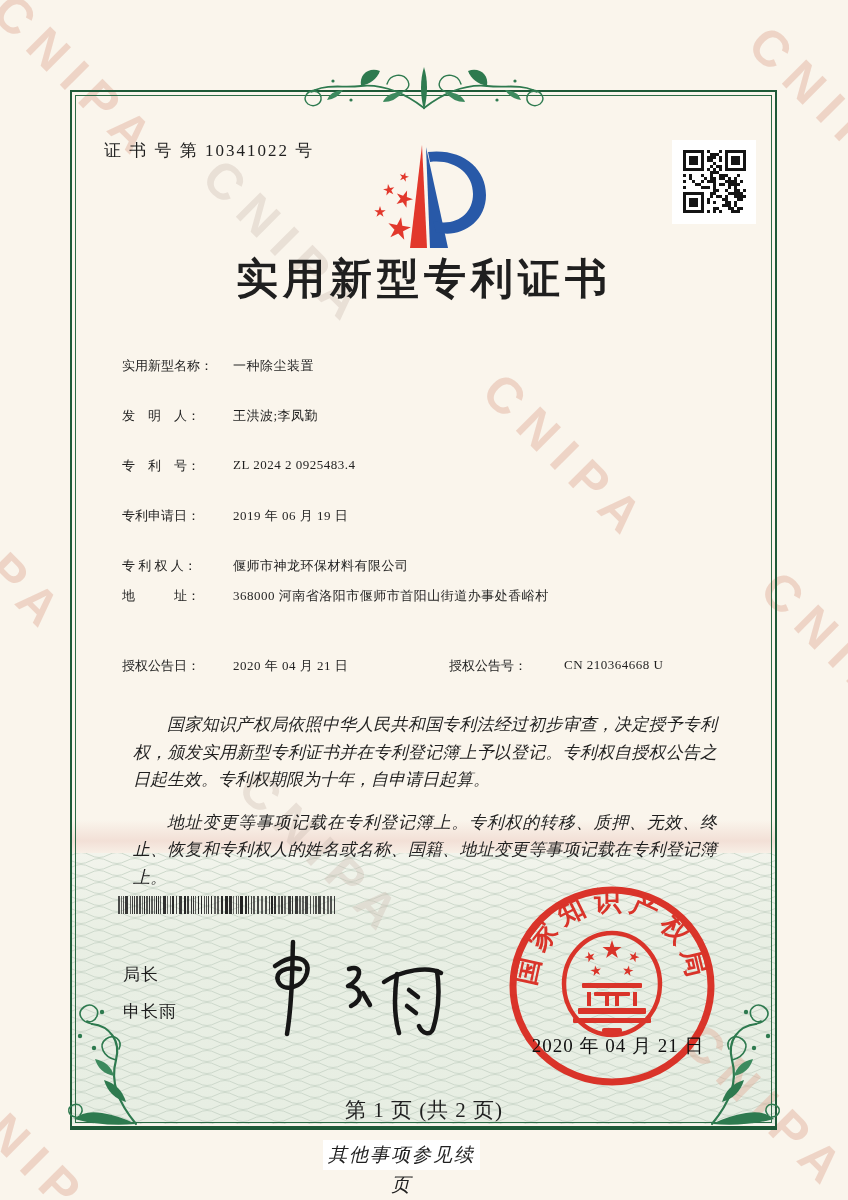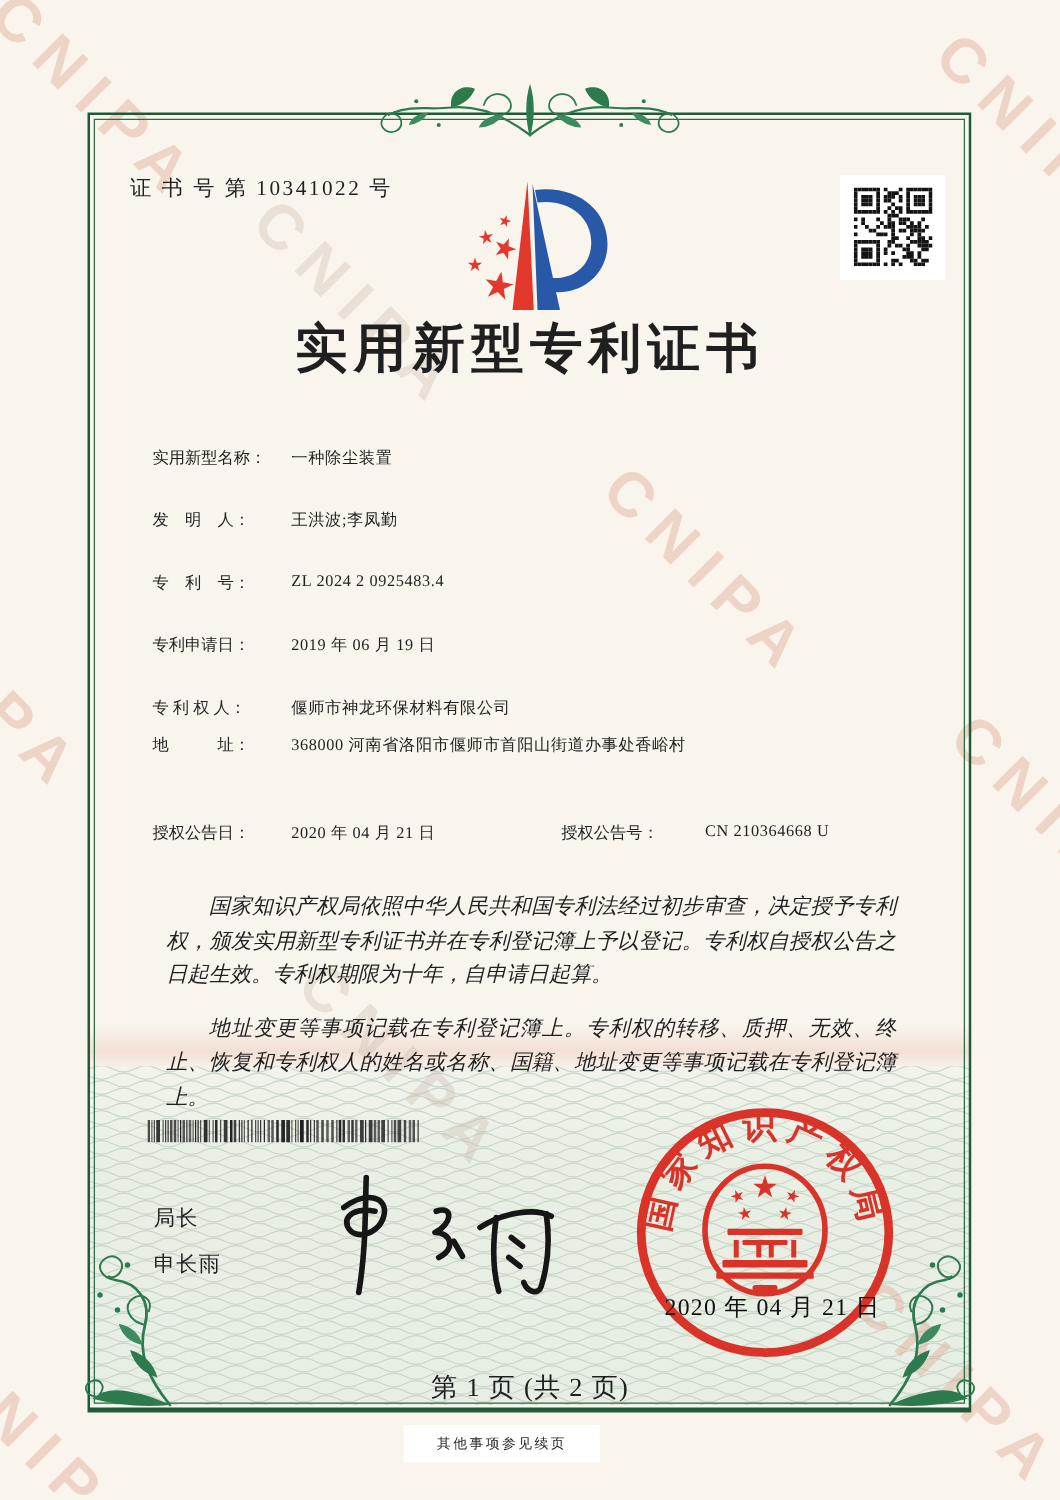--- a/index.html
+++ b/index.html
@@ -52,22 +52,22 @@
   .signer{position:absolute;left:123px;z-index:4;font-family:"Liberation Sans","DejaVu Sans",sans-serif;
           font-size:17px;letter-spacing:1px;}
   .signer-role{top:963px;} .signer-name{top:1000px;}
   .signature{position:absolute;left:248px;top:936px;width:200px;height:110px;z-index:4;}
   .seal{position:absolute;left:506px;top:886px;width:212px;height:206px;z-index:5;opacity:.93;}
   .seal-date{position:absolute;left:518px;top:1033px;width:200px;text-align:center;
              font-size:19px;letter-spacing:1px;color:#111;z-index:6;}
   .page-info{position:absolute;left:0;top:1096px;width:848px;text-align:center;
              font-size:21px;letter-spacing:1px;z-index:4;}
   .cont-note{position:absolute;left:323px;top:1140px;width:157px;height:30px;background:#ffffff;
-             text-align:center;line-height:30px;font-size:11px;letter-spacing:2px;
-             z-index:4;}
+             text-align:center;line-height:30px;font-size:19px;letter-spacing:2px;
+             font-style:italic;z-index:4;}
 </style>
 </head>
 <body>
 
 <div class="page">
 
   <div class="wm w1">CNIPA</div>
   <div class="wm w2">CNIPA</div>
   <div class="wm w3 light">CNIPA</div>
   <div class="wm w4">CNIPA</div>

